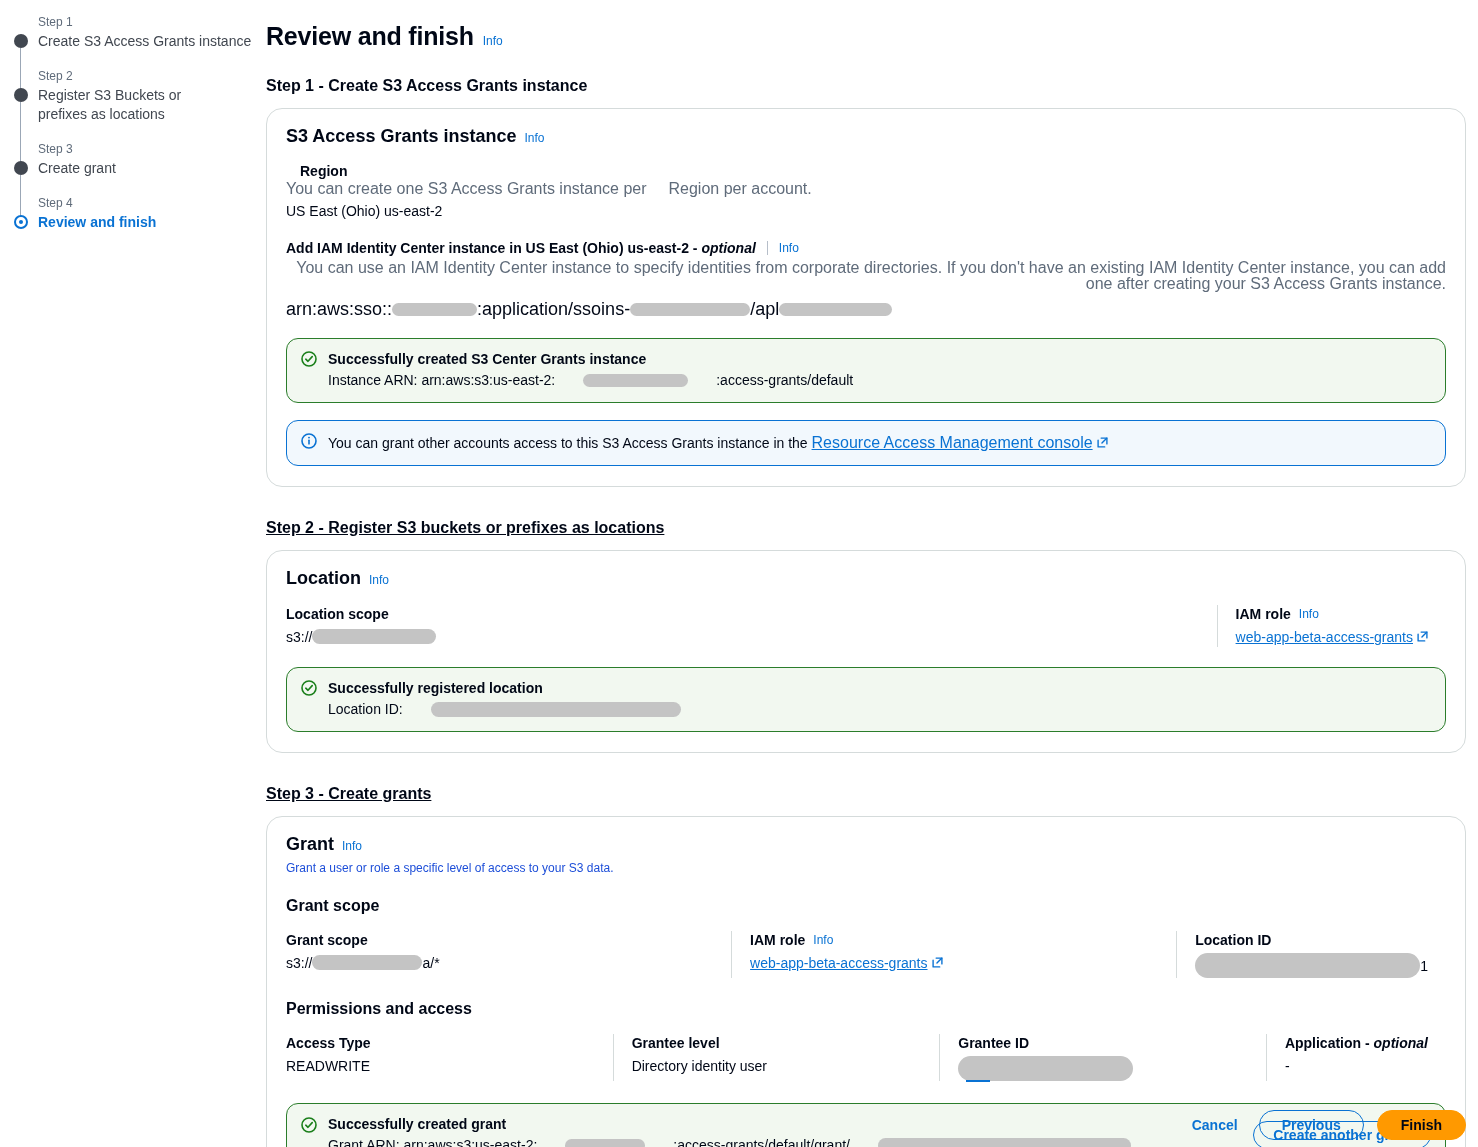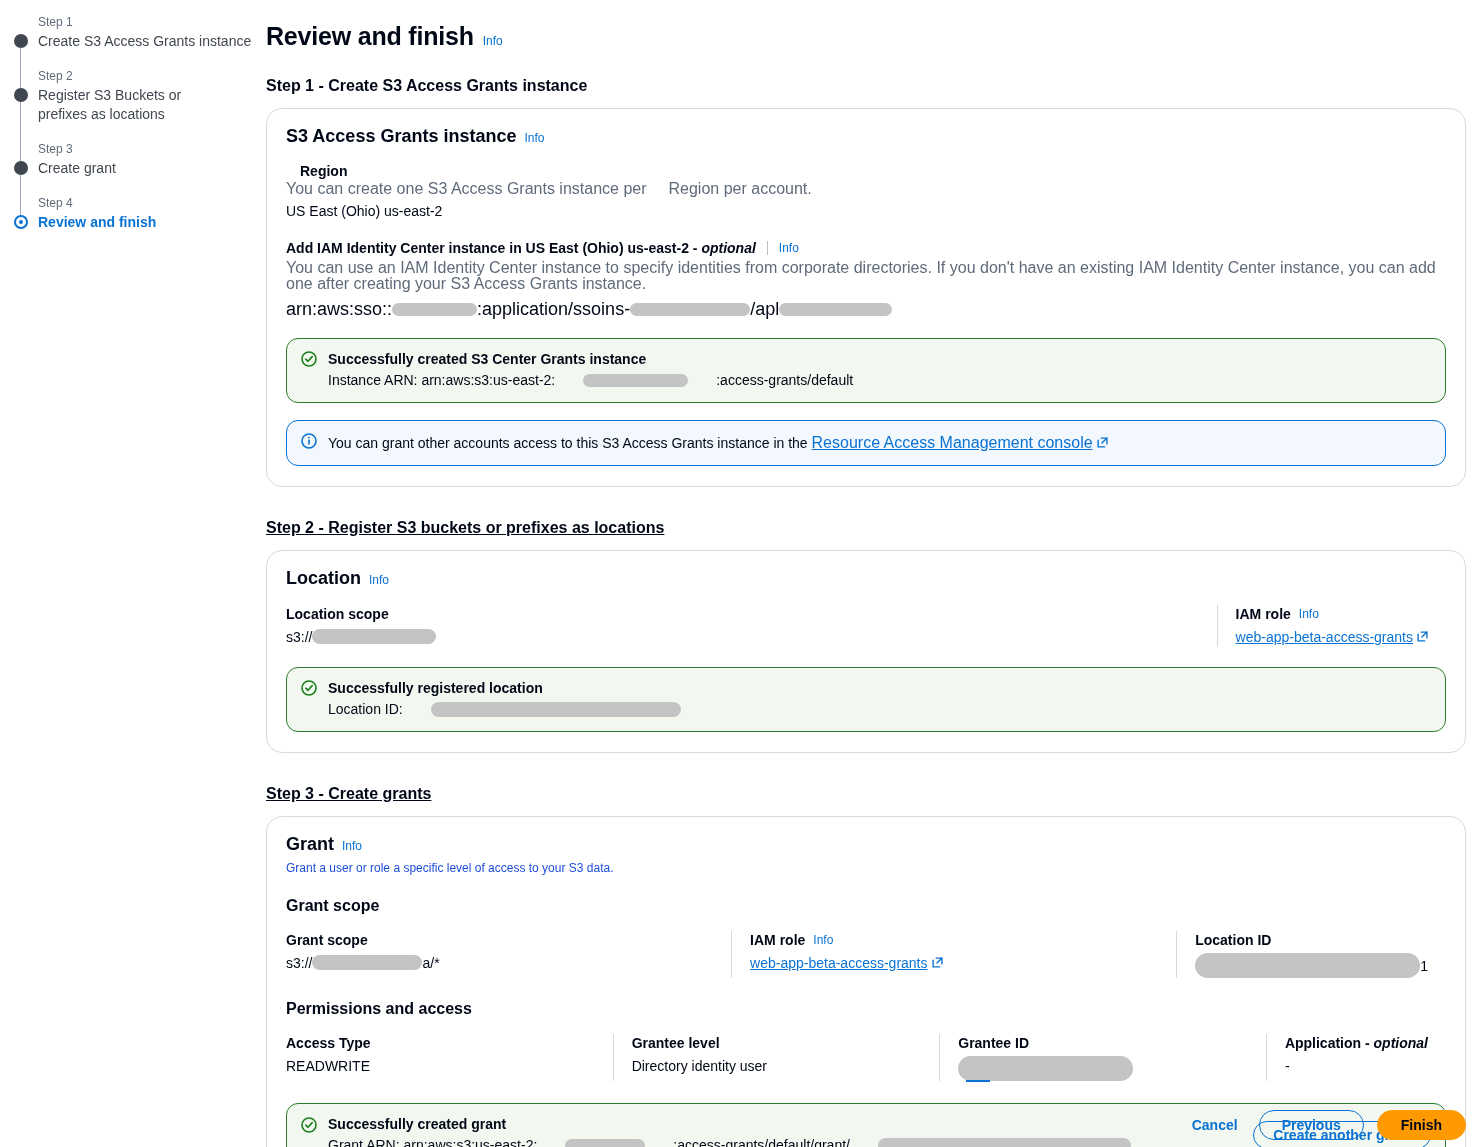--- a/index.html
+++ b/index.html
@@ -189,21 +189,21 @@
       </div>
 
       <div class="region-block">
         <div class="field-label region-label">Region</div>
         <div class="field-desc">
           <span>You can create one S3 Access Grants instance per</span><span class="region-desc-gap"></span><span>Region per account.</span>
         </div>
         <div class="field-value">US East (Ohio) us-east-2</div>
       </div>
 
-      <div style="margin-top:18px;">
+      <div style="margin-top:18px;text-align:right;">
         <div class="hdr-with-info">
           <span class="field-label"><span>Add IAM Identity Center instance in US East (Ohio) us-east-2 - </span><span class="optional-i">optional</span></span>
           <span class="hdr-divider"></span>
           <a class="info-link" href="#">Info</a>
         </div>
         <div class="field-desc" style="margin-top:3px;">You can use an IAM Identity Center instance to specify identities from corporate directories. If you don't have an existing IAM Identity Center instance, you can add one after creating your S3 Access Grants instance.</div>
         <div class="mono-arn" style="margin-top:7px;">
           <span>arn:aws:sso::</span>
             <span class="redact" style="width:85px;"></span>
             <span>:application/ssoins-</span>

